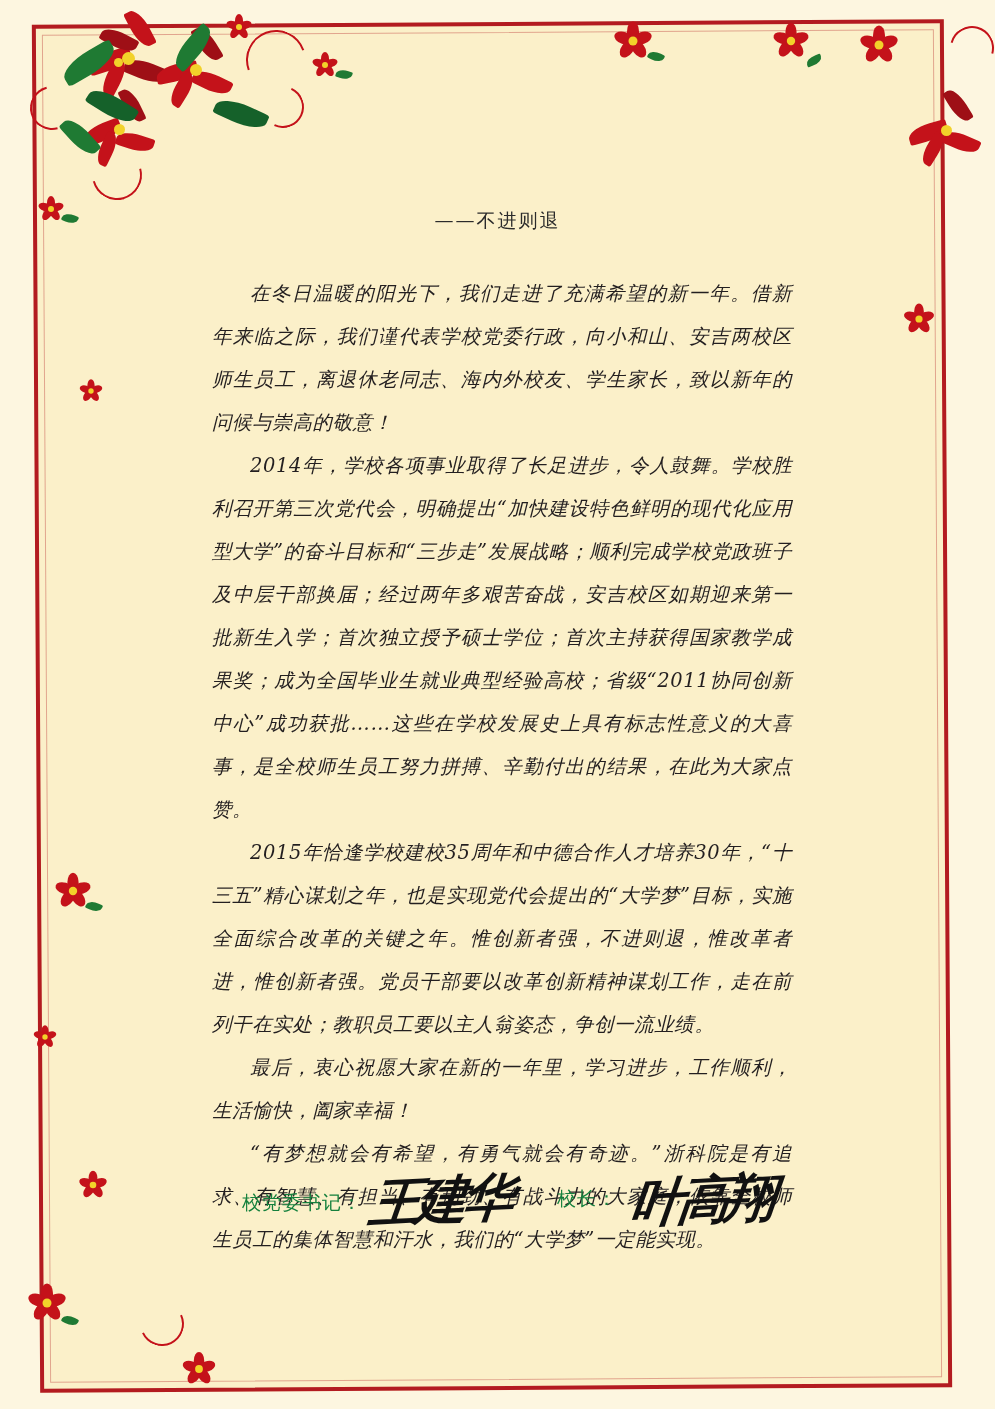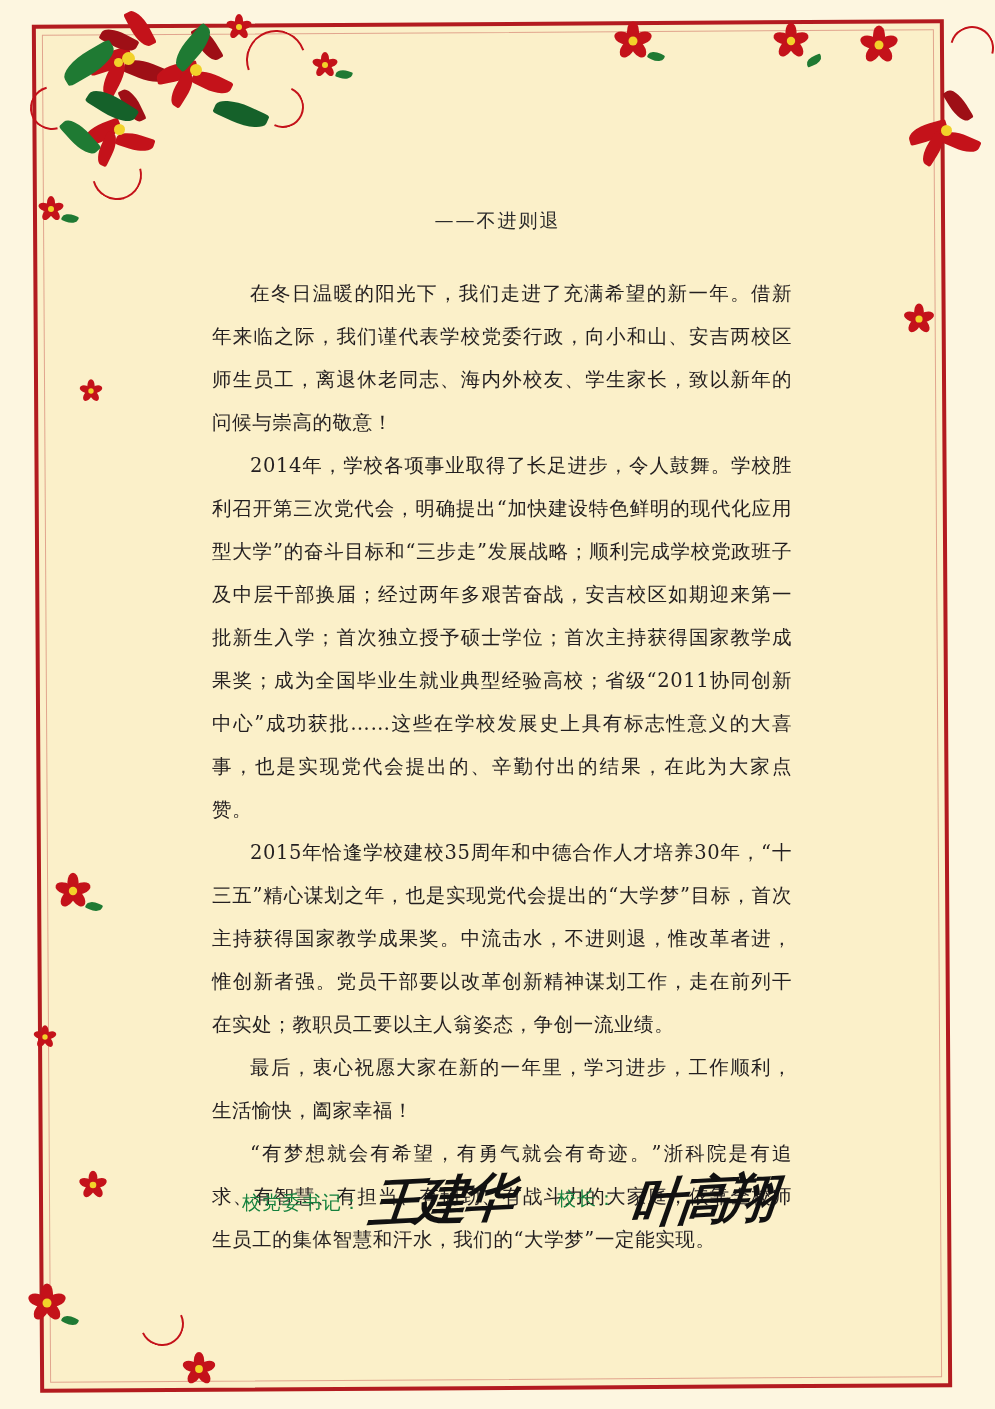--- a/index.html
+++ b/index.html
@@ -78,21 +78,21 @@
     font-size: 19.5px;
     line-height: 43px;
     letter-spacing: 0.6px;
     font-family: "DejaVu Serif", serif;
     text-align: justify;
   }
   .body-text p {
     margin: 0;
   }
   .p-indent { text-indent: 38px; }
-  .p-indent2 { text-indent: 38px; }
+  .p-indent2 { text-indent: 38px; font-style: italic; }
   .sign-row {
     position: absolute;
     left: 212px; top: 1158px;
     width: 620px;
     height: 110px;
   }
   .sign-label {
     position: absolute;
     color: #15803d;
     font-size: 19px;
@@ -340,22 +340,22 @@
         <i style="transform:rotate(288deg)"></i>
         <b></b>
     </div>
   </div>
 
   <div class="content">
     <div class="subtitle">——不进则退</div>
 
     <div class="body-text">
       <p class="p-indent2">在冬日温暖的阳光下，我们走进了充满希望的新一年。借新年来临之际，我们谨代表学校党委行政，向小和山、安吉两校区师生员工，离退休老同志、海内外校友、学生家长，致以新年的问候与崇高的敬意！</p>
-      <p class="p-indent2">2014年，学校各项事业取得了长足进步，令人鼓舞。学校胜利召开第三次党代会，明确提出“加快建设特色鲜明的现代化应用型大学”的奋斗目标和“三步走”发展战略；顺利完成学校党政班子及中层干部换届；经过两年多艰苦奋战，安吉校区如期迎来第一批新生入学；首次独立授予硕士学位；首次主持获得国家教学成果奖；成为全国毕业生就业典型经验高校；省级“2011协同创新中心”成功获批……这些在学校发展史上具有标志性意义的大喜事，也是实现党代会提出的、辛勤付出的结果，在此为大家点赞。</p>
-      <p class="p-indent2">2015年恰逢学校建校35周年和中德合作人才培养30年，“十三五”精心谋划之年，也是实现党代会提出的“大学梦”目标，首次主持获得国家教学成果奖。中流击水，不进则退，惟改革者进，惟创新者强。党员干部要以改革创新精神谋划工作，走在前列干在实处；教职员工要以主人翁姿态，争创一流业绩。</p>
+      <p class="p-indent2">2014年，学校各项事业取得了长足进步，令人鼓舞。学校胜利召开第三次党代会，明确提出“加快建设特色鲜明的现代化应用型大学”的奋斗目标和“三步走”发展战略；顺利完成学校党政班子及中层干部换届；经过两年多艰苦奋战，安吉校区如期迎来第一批新生入学；首次独立授予硕士学位；首次主持获得国家教学成果奖；成为全国毕业生就业典型经验高校；省级“2011协同创新中心”成功获批……这些在学校发展史上具有标志性意义的大喜事，是全校师生员工努力拼搏、辛勤付出的结果，在此为大家点赞。</p>
+      <p class="p-indent2">2015年恰逢学校建校35周年和中德合作人才培养30年，“十三五”精心谋划之年，也是实现党代会提出的“大学梦”目标，实施全面综合改革的关键之年。惟创新者强，不进则退，惟改革者进，惟创新者强。党员干部要以改革创新精神谋划工作，走在前列干在实处；教职员工要以主人翁姿态，争创一流业绩。</p>
       <p class="p-indent2">最后，衷心祝愿大家在新的一年里，学习进步，工作顺利，生活愉快，阖家幸福！</p>
       <p class="p-indent2">“有梦想就会有希望，有勇气就会有奇迹。”浙科院是有追求、有智慧、有担当、有韧劲、有战斗力的大家庭，依靠全校师生员工的集体智慧和汗水，我们的“大学梦”一定能实现。</p>
     </div>
 
     <div class="sign-row">
       <span class="sign-label label-secretary">校党委书记：</span>
       <span class="signature sig-secretary">王建华</span>
       <span class="sign-label label-president">校长：</span>
       <span class="signature sig-president">叶高翔</span>
     </div>

